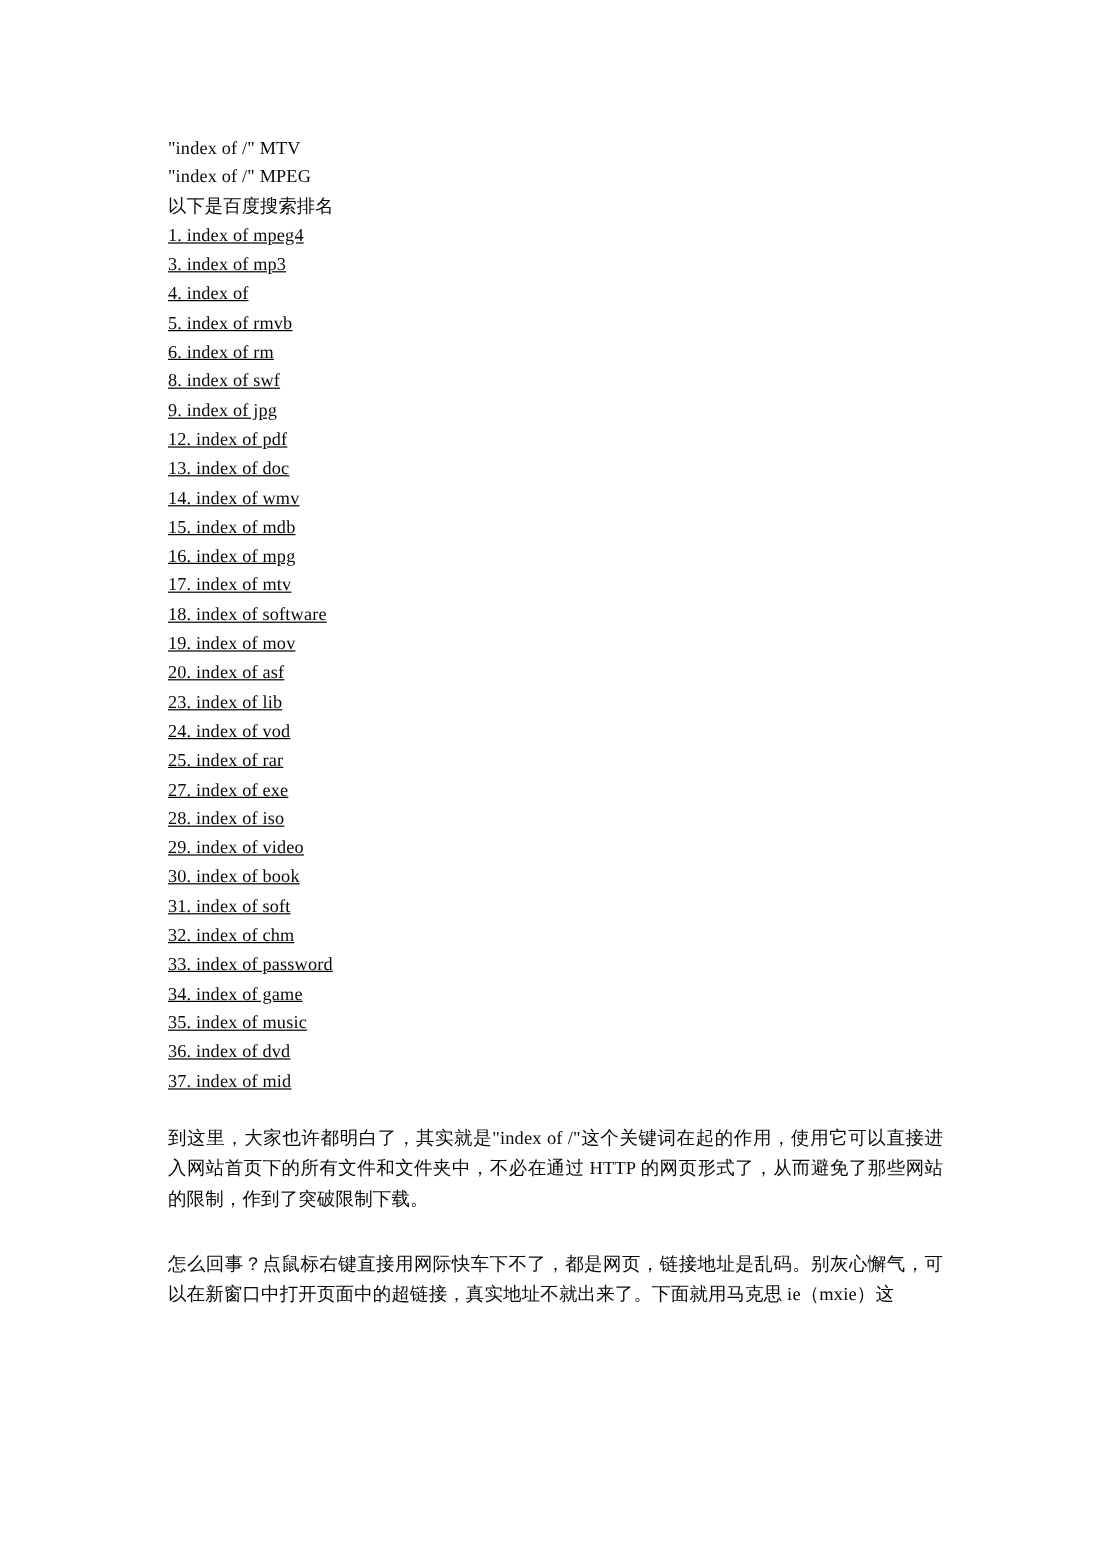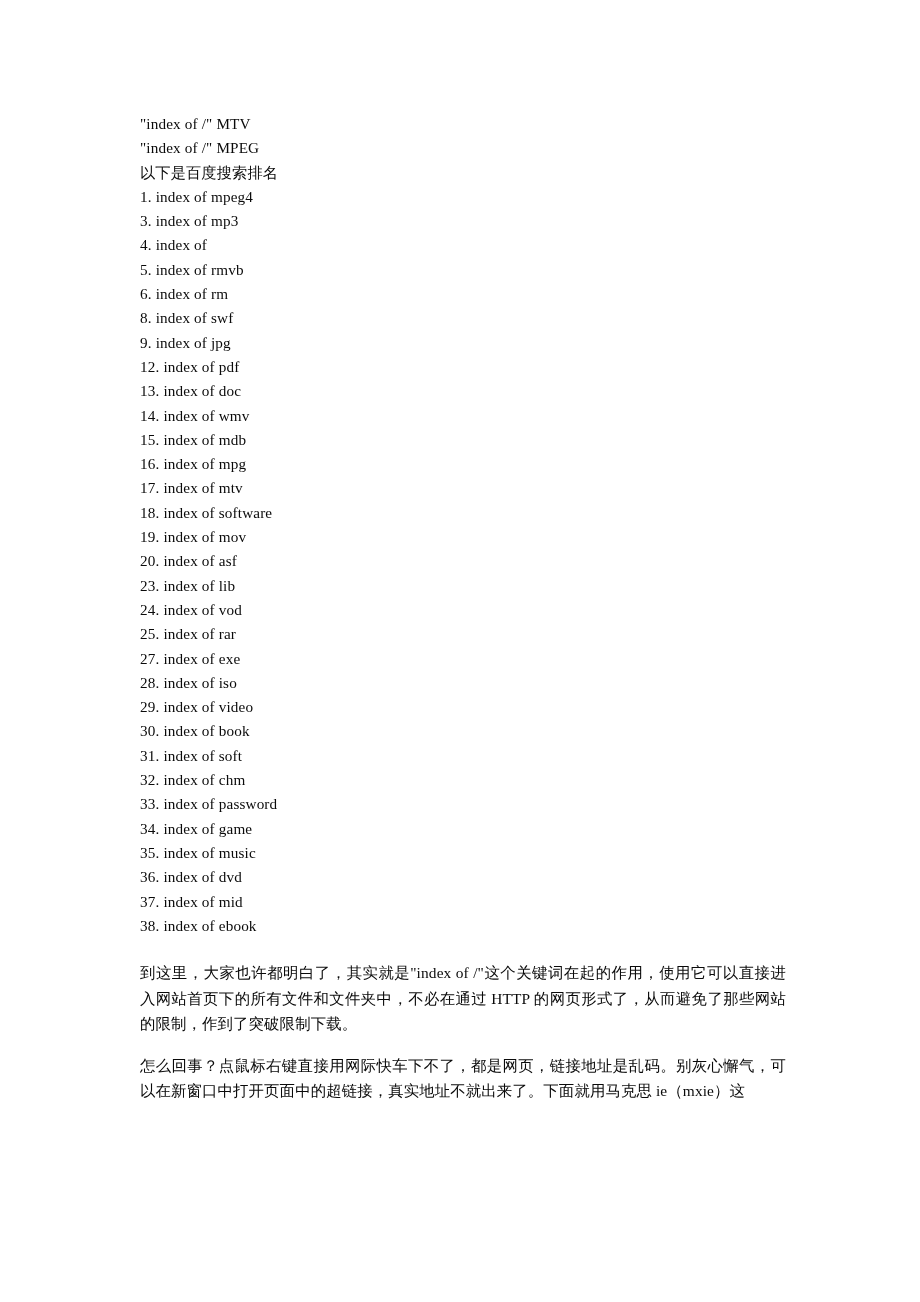--- a/index.html
+++ b/index.html
@@ -29,40 +29,41 @@
     line-height: 24.3px;
     color: #0a0a0a;
     white-space: pre;
     letter-spacing: 0.01em;
   }
 
   .list {
     margin: 0;
     padding: 0;
     list-style: none;
+    text-decoration: underline;
   }
   .list-item {
     font-size: 15.2px;
     line-height: 24.3px;
     color: #0a0a0a;
     white-space: pre;
     letter-spacing: 0.01em;
   }
 
   .para {
     font-size: 15.4px;
     line-height: 25.6px;
     color: #0a0a0a;
     text-align: justify;
     text-justify: inter-ideograph;
     letter-spacing: 0.008em;
   }
 
   .para-1 { margin-top: 22px; }
-  .para-2 { margin-top: 16px; }
+  .para-2 { margin-top: 28px; }
 </style>
 </head>
 <body>
 
 <div id="page">
 
   <div>
     <div class="line">"index of /" MTV</div>
     <div class="line">"index of /" MPEG</div>
     <div class="line">以下是百度搜索排名</div>
@@ -92,19 +93,18 @@
     <li class="list-item">28. index of iso</li>
     <li class="list-item">29. index of video</li>
     <li class="list-item">30. index of book</li>
     <li class="list-item">31. index of soft</li>
     <li class="list-item">32. index of chm</li>
     <li class="list-item">33. index of password</li>
     <li class="list-item">34. index of game</li>
     <li class="list-item">35. index of music</li>
     <li class="list-item">36. index of dvd</li>
     <li class="list-item">37. index of mid</li>
-    <li class="list-item">38. index of ebook</li>
   </ul>
 
   <p class="para para-1">到这里，大家也许都明白了，其实就是"index of /"这个关键词在起的作用，使用它可以直接进入网站首页下的所有文件和文件夹中，不必在通过 HTTP 的网页形式了，从而避免了那些网站的限制，作到了突破限制下载。</p>
   <p class="para para-2">怎么回事？点鼠标右键直接用网际快车下不了，都是网页，链接地址是乱码。别灰心懈气，可以在新窗口中打开页面中的超链接，真实地址不就出来了。下面就用马克思 ie（mxie）这</p>
 
 </div>
 
 </body></html>

